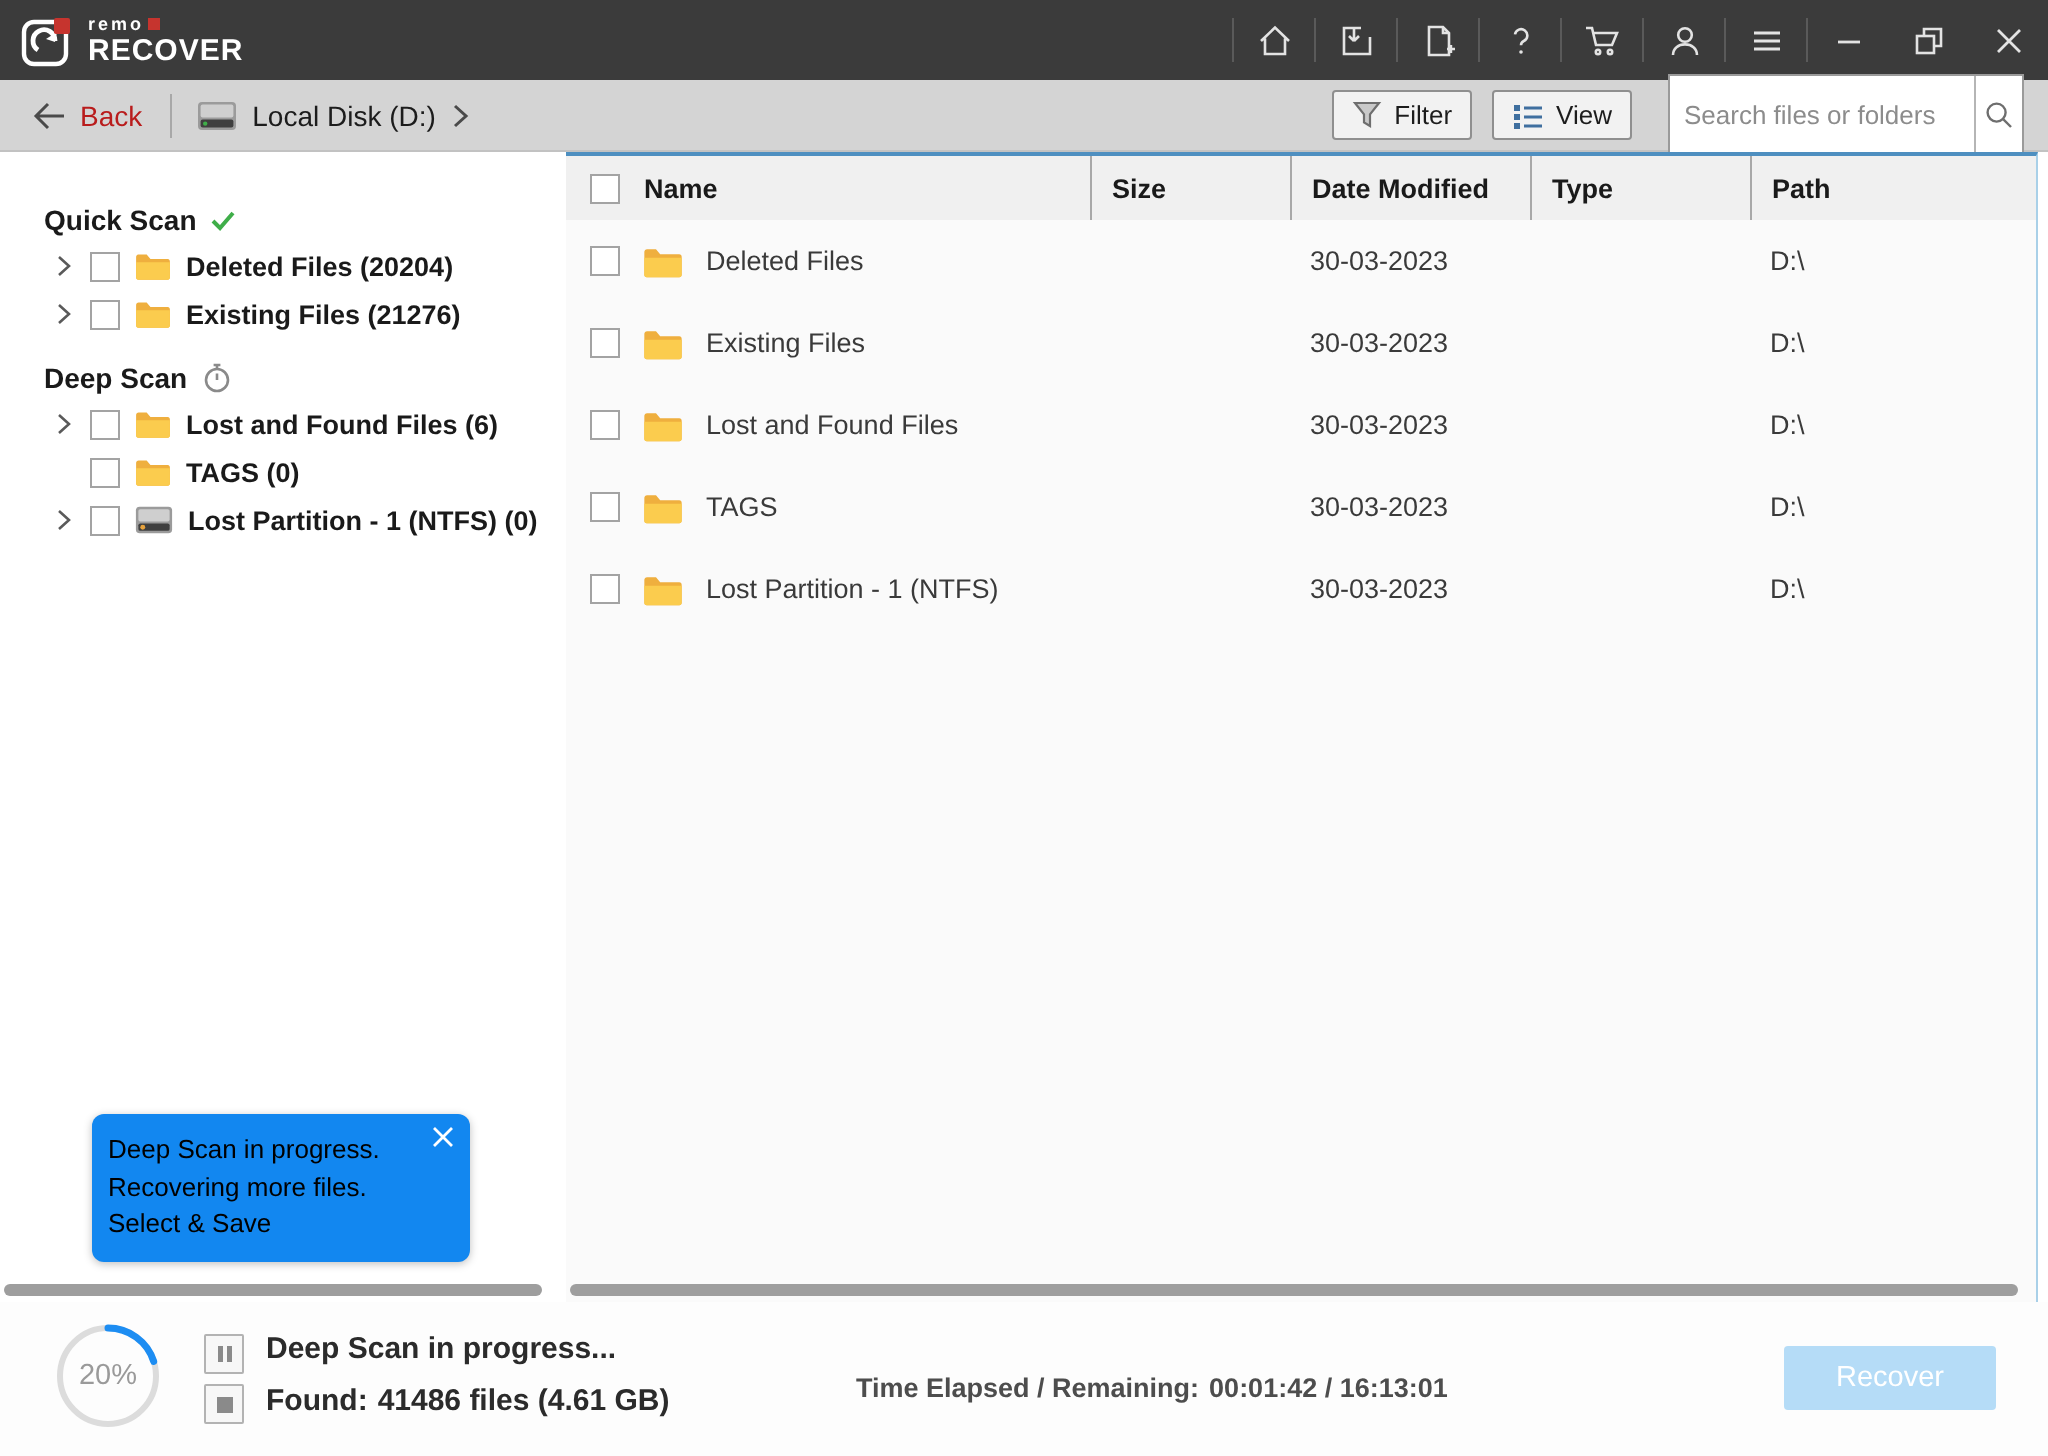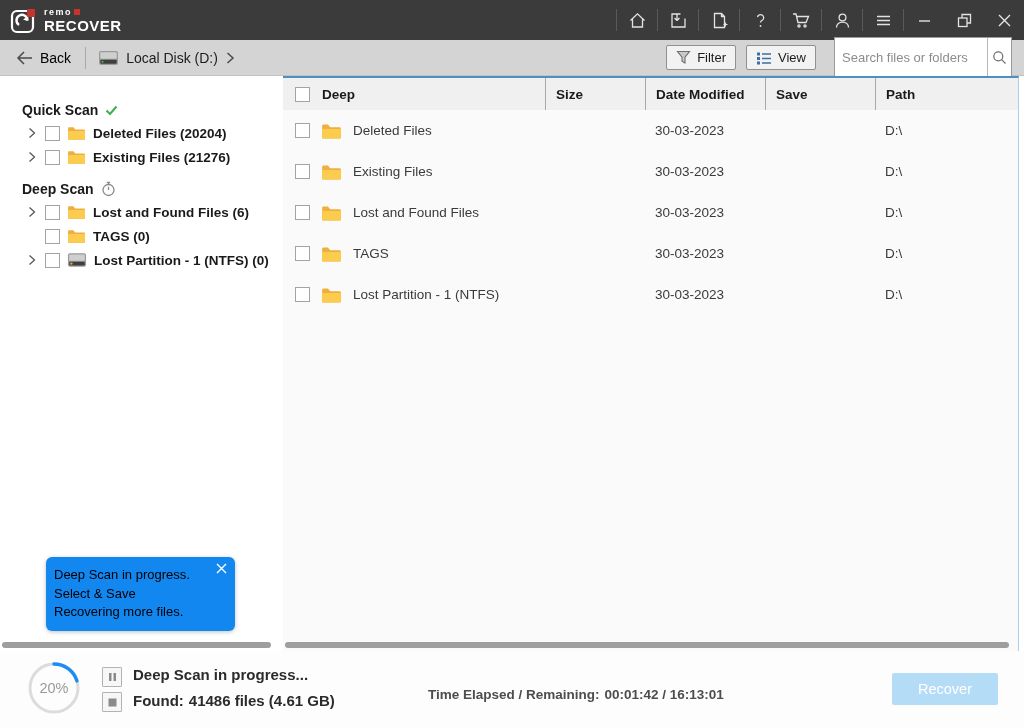--- a/index.html
+++ b/index.html
@@ -14,21 +14,21 @@
   .brand-top { color:#fff; font-size:9px; letter-spacing:1.5px; font-weight:700; display:flex; align-items:center; gap:2px; }
   .red-sq { width:6px; height:6px; background:#c6342e; display:inline-block; }
   .brand-bottom { color:#fff; font-size:15px; font-weight:700; letter-spacing:0.5px; margin-top:1px; }
   .tb-icons { display:flex; align-items:center; height:40px; }
   .tb-btn { width:40px; height:40px; display:flex; align-items:center; justify-content:center; cursor:pointer; }
   .tb-sep { width:1px; height:22px; background:#5a5a5a; }
   .tb-btn svg { stroke:#e3e3e3; fill:none; stroke-width:1.3; }
 
   
   .toolbar { height:36px; background:#d4d4d4; border-bottom:1px solid #c2c2c2; display:flex; align-items:center; flex:0 0 36px; padding:0 8px; }
-  .back { display:flex; align-items:center; gap:7px; padding:0 8px; height:28px; cursor:pointer; color:#000000; font-size:14px; }
+  .back { display:flex; align-items:center; gap:7px; padding:0 8px; height:28px; cursor:pointer; color:#b91c1c; font-size:14px; }
   .vsep { width:1px; height:22px; background:#a8a8a8; margin:0 6px; }
   .loc { display:flex; align-items:center; gap:7px; padding:0 6px; color:#1c1c1c; font-size:14px; }
   .tbar-spacer { flex:1; }
   .tool-btn { display:flex; align-items:center; gap:6px; background:#f2f2f2; border:1px solid #8f8f8f; border-radius:2px; height:25px; padding:0 9px; font-size:13px; color:#1c1c1c; margin-left:10px; cursor:pointer; }
   .searchbox { margin-left:18px; margin-right:4px; width:178px; height:41px; background:#fff; border:1px solid #9a9a9a; display:flex; align-items:center; }
   .searchbox input { flex:1; border:none; outline:none; font-size:13px; color:#333; padding:0 7px; min-width:0; background:transparent; font-family:inherit; }
   .searchbox input::placeholder { color:#8c8c8c; }
   .search-btn { width:24px; height:100%; border-left:1px solid #b5b5b5; display:flex; align-items:center; justify-content:center; cursor:pointer; }
 
   
@@ -298,38 +298,38 @@
         </div>
       </div>
 
       <div class="toast">
         <div class="toast-close">
           <svg width="11" height="11" viewBox="0 0 11 11">
               <path d="M1 1 L10 10 M10 1 L1 10" stroke="#fff" stroke-width="1.4"></path>
             </svg>
         </div>
         <div>Deep Scan in progress.</div>
+        <div>Recovering more files.</div>
         <div>Select &amp; Save</div>
-        <div>Recovering more files.</div>
       </div>
 
       <div class="hscroll">
           <div class="hthumb" style="width:98%;"></div>
         </div>
     </div>
 
     <div class="main">
       <div class="grid-header">
         <div class="gh-cell col-name">
           <span class="cb small"></span>
-          <span>Deep</span>
+          <span>Name</span>
         </div>
         <div class="gh-cell col-size">Size</div>
         <div class="gh-cell col-date">Date Modified</div>
-        <div class="gh-cell col-type">Save</div>
+        <div class="gh-cell col-type">Type</div>
         <div class="gh-cell col-path">Path</div>
       </div>
 
       <div class="grid-body">
         <div class="grow">
           <div class="g-cell col-name name-cell">
             <span class="cb small"></span>
             <svg width="21" height="18" viewBox="0 0 18 15">
                 <path d="M1 3.2 C1 2.5 1.5 2 2.2 2 H6 L7.8 4.2 H16 C16.6 4.2 17 4.7 17 5.3 V13 C17 13.6 16.6 14 16 14 H2 C1.4 14 1 13.6 1 13 Z" fill="#efaf3e"></path>
                 <path d="M1 5.7 H17 V13 C17 13.6 16.6 14 16 14 H2 C1.4 14 1 13.6 1 13 Z" fill="#fbcc4e"></path>

